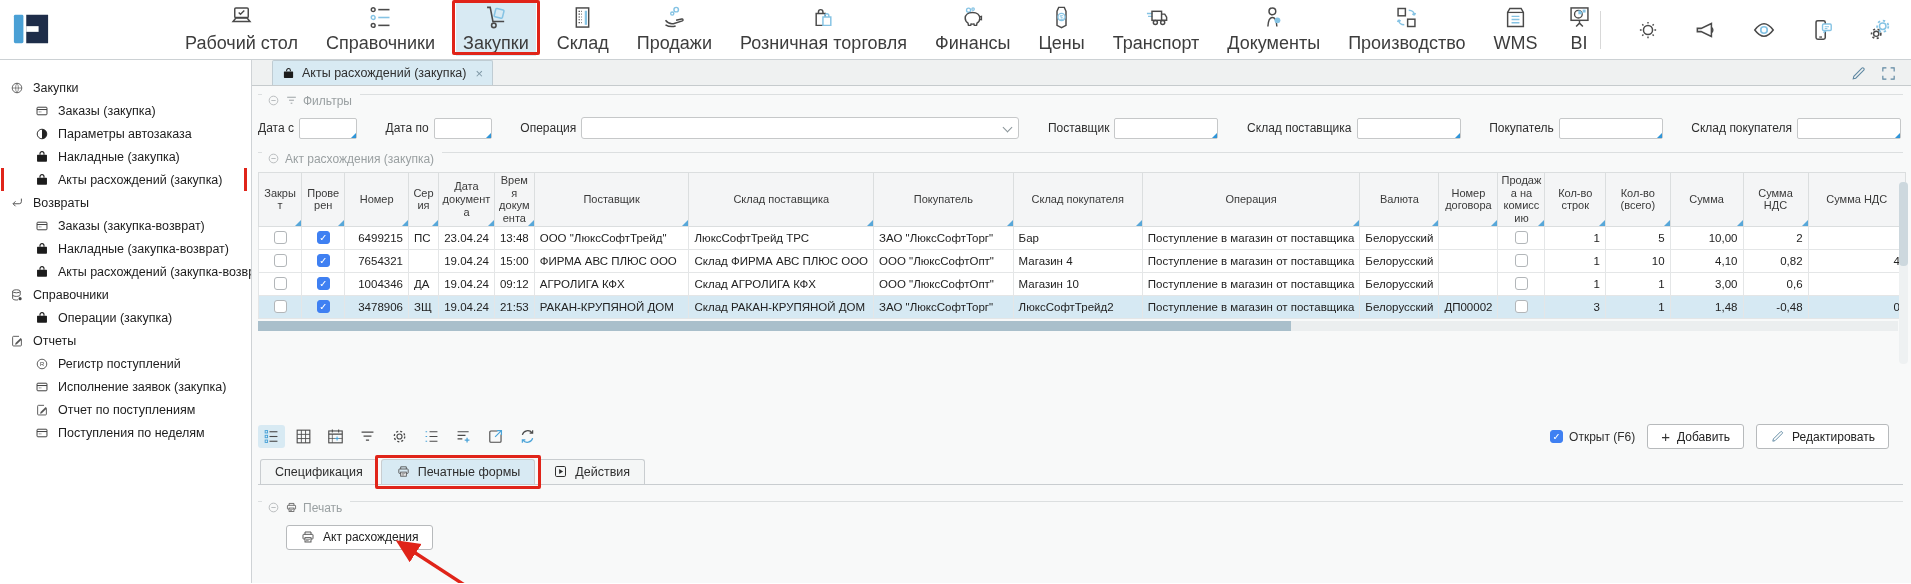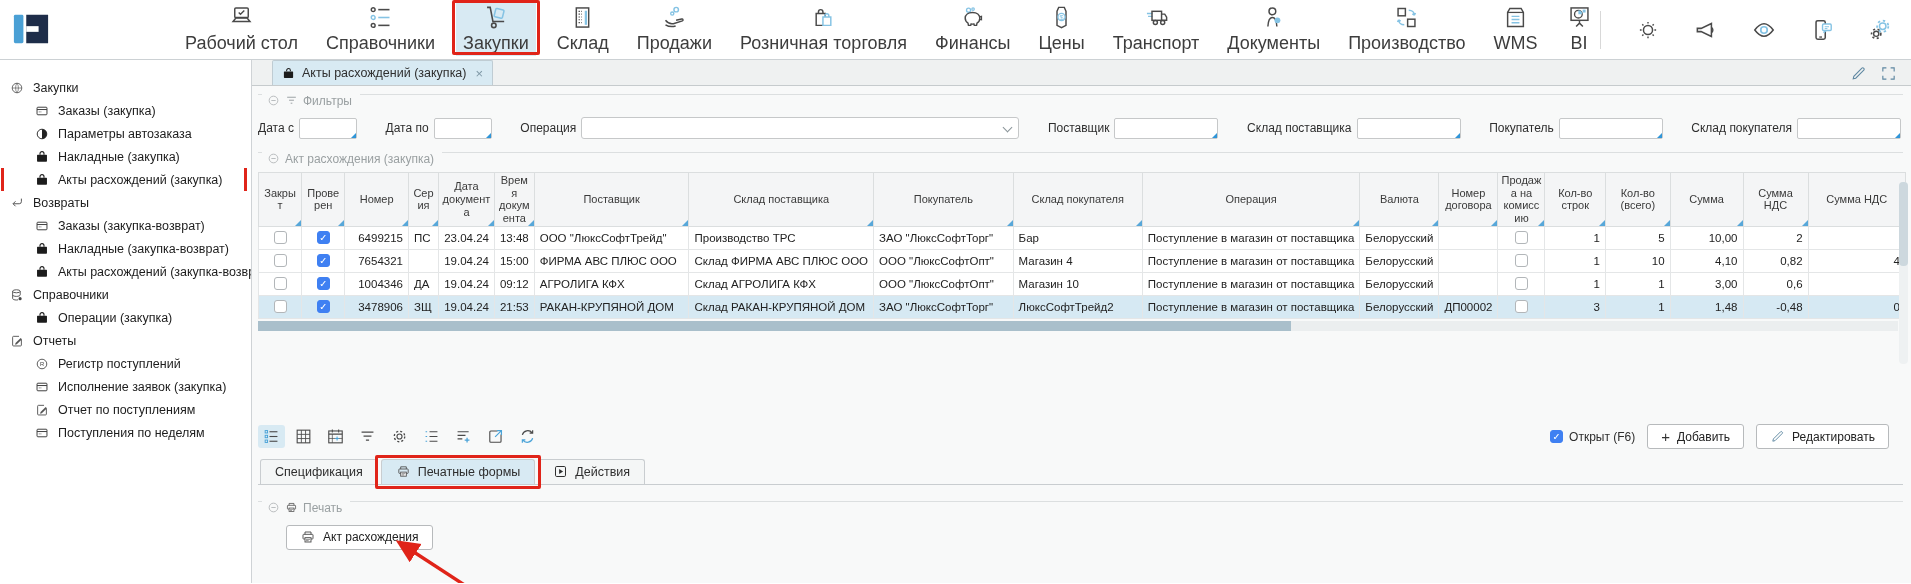--- a/index.html
+++ b/index.html
@@ -724,21 +724,21 @@
             </thead>
             <tbody>
               <tr>
                 <td class="ac"><span class="cb"></span></td>
                 <td class="ac"><span class="cb checked">✓</span></td>
                 <td class="ar">6499215</td>
                 <td>ПС</td>
                 <td class="ar">23.04.24</td>
                 <td class="ar">13:48</td>
                 <td>ООО "ЛюксСофтТрейд"</td>
-                <td>Производство ТРС</td>
+                <td>ЛюксСофтТрейд ТРС</td>
                 <td>ЗАО "ЛюксСофтТорг"</td>
                 <td>Бар</td>
                 <td>Поступление в магазин от поставщика</td>
                 <td>Белорусский</td>
                 <td></td>
                 <td class="ac"><span class="cb"></span></td>
                 <td class="ar">1</td>
                 <td class="ar">5</td>
                 <td class="ar">10,00</td>
                 <td class="ar">2</td>

